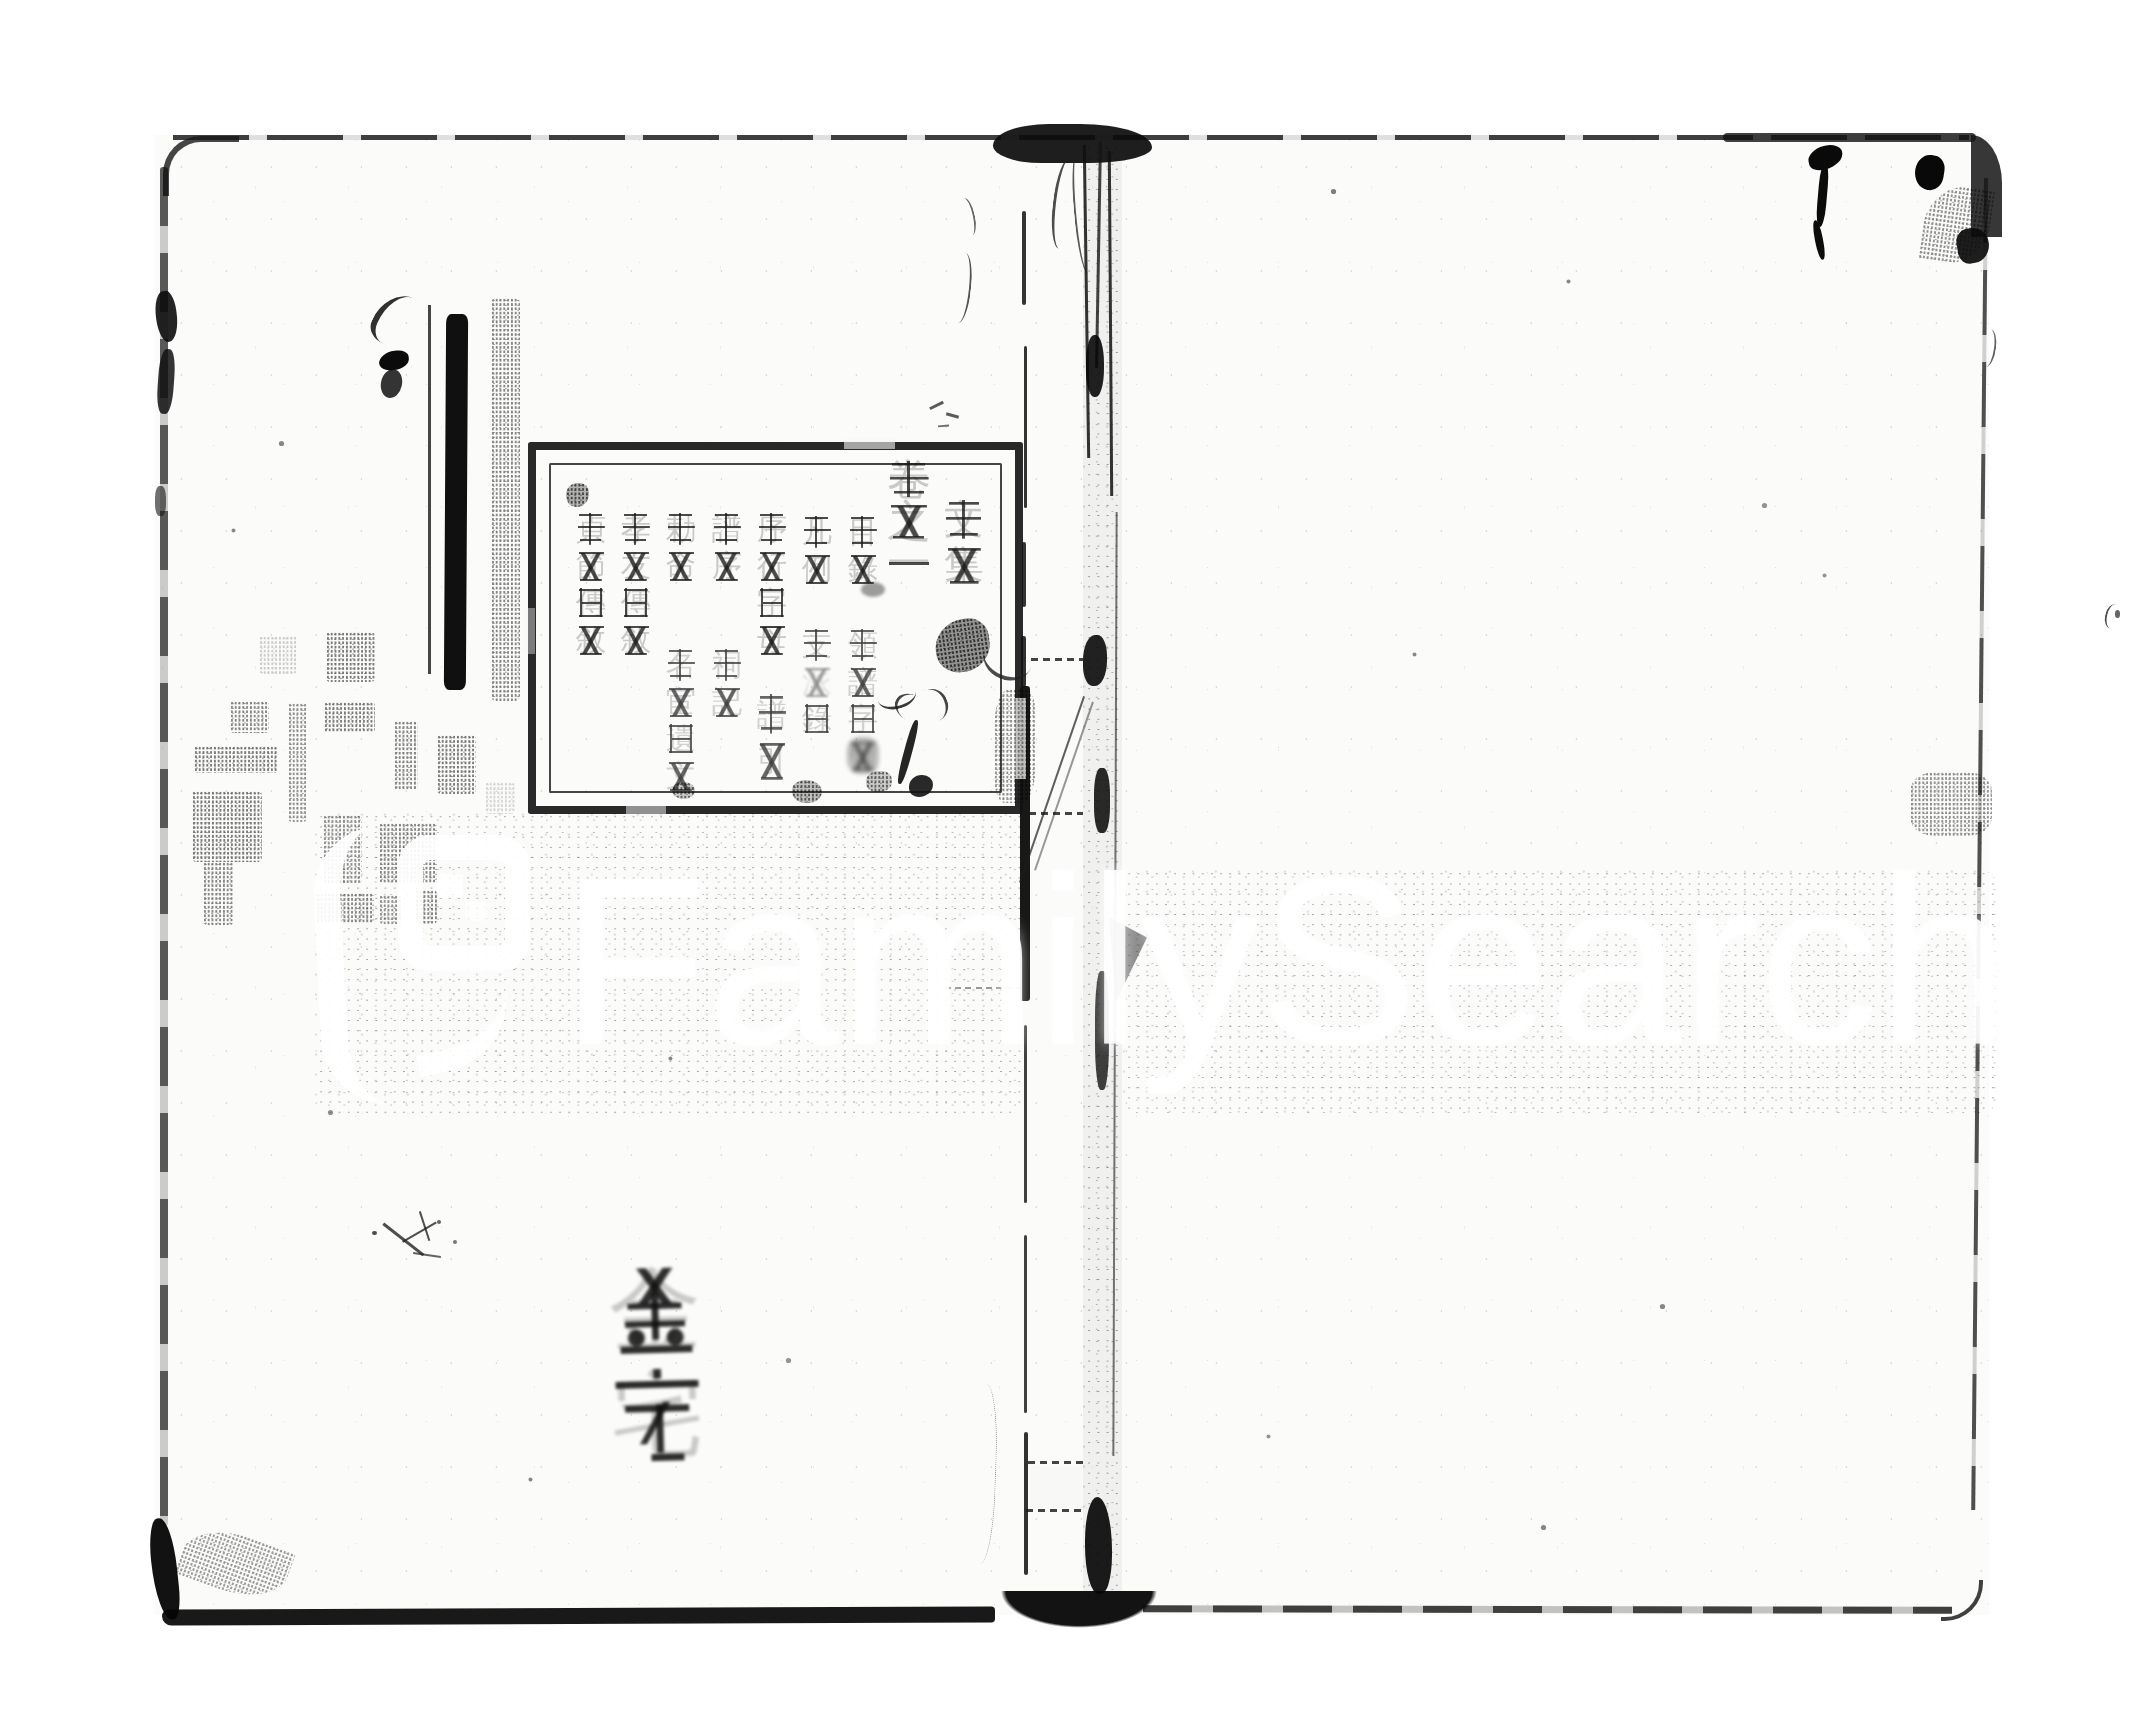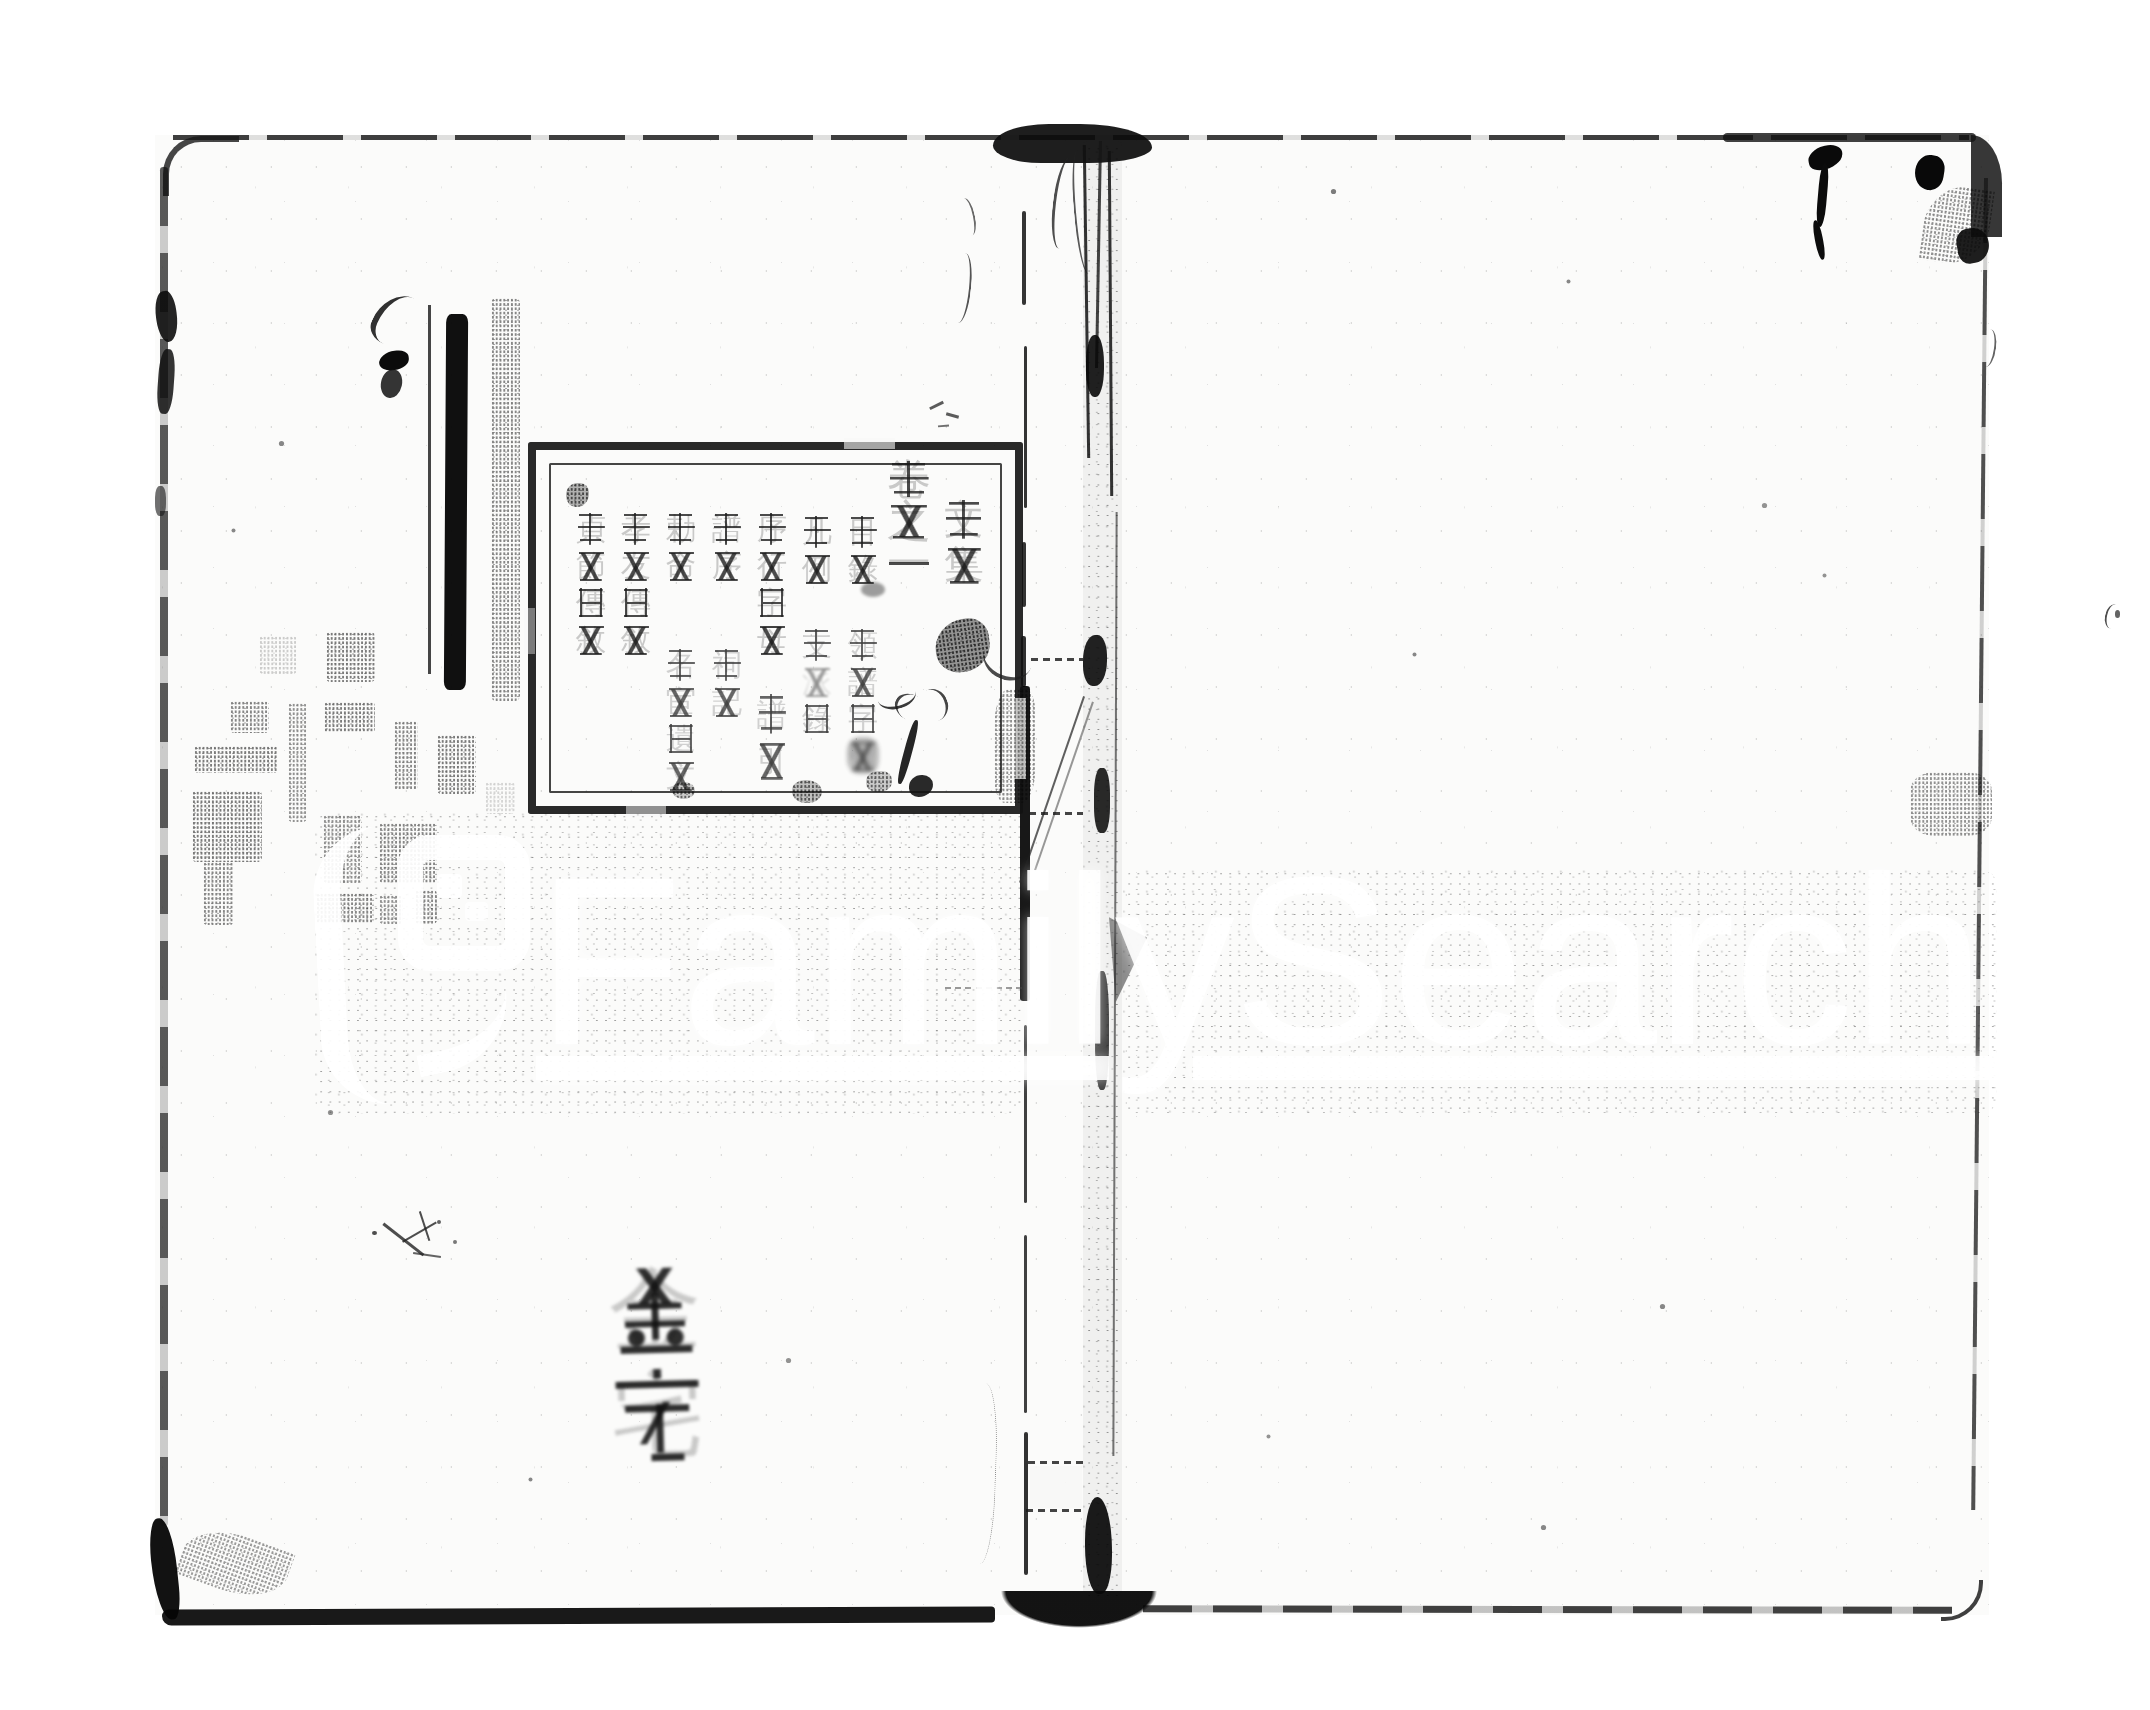--- a/index.html
+++ b/index.html
@@ -331,17 +331,17 @@
 
   <div class="abs" style="left:0;top:0;width:2151px;height:1711px;">
     <div class="abs" style="left:317px;top:826px;width:108px;height:278px;border-left:27px solid rgba(255,255,255,.92);
          border-radius:100%/50%;transform:rotate(-3deg);"></div>
     <div class="abs" style="left:398px;top:835px;width:132px;height:136px;box-sizing:border-box;
          border:25px solid rgba(255,255,255,.93);border-radius:32px;"></div>
     <div class="abs" style="left:437px;top:874px;width:25px;height:24px;background:rgba(255,255,255,.85);border-radius:4.3px;"></div>
     <div class="abs" style="left:465px;top:902px;width:22.7px;height:19.4px;background:rgba(255,255,255,.8);border-radius:4.3px;"></div>
     <div class="abs" style="left:409px;top:965px;width:102px;height:81px;border-bottom:22.7px solid rgba(255,255,255,.9);
          border-radius:0 0 76px 0;transform:rotate(-12deg);"></div>
-    <div class="abs wmtext" style="left:536px;top:841px;text-decoration:underline;">FamilySearch.</div>
+    <div class="abs wmtext" style="left:561px;top:841px;">FamilySearch.</div>
   </div>
 
 </div>
 
 
 </body></html>

